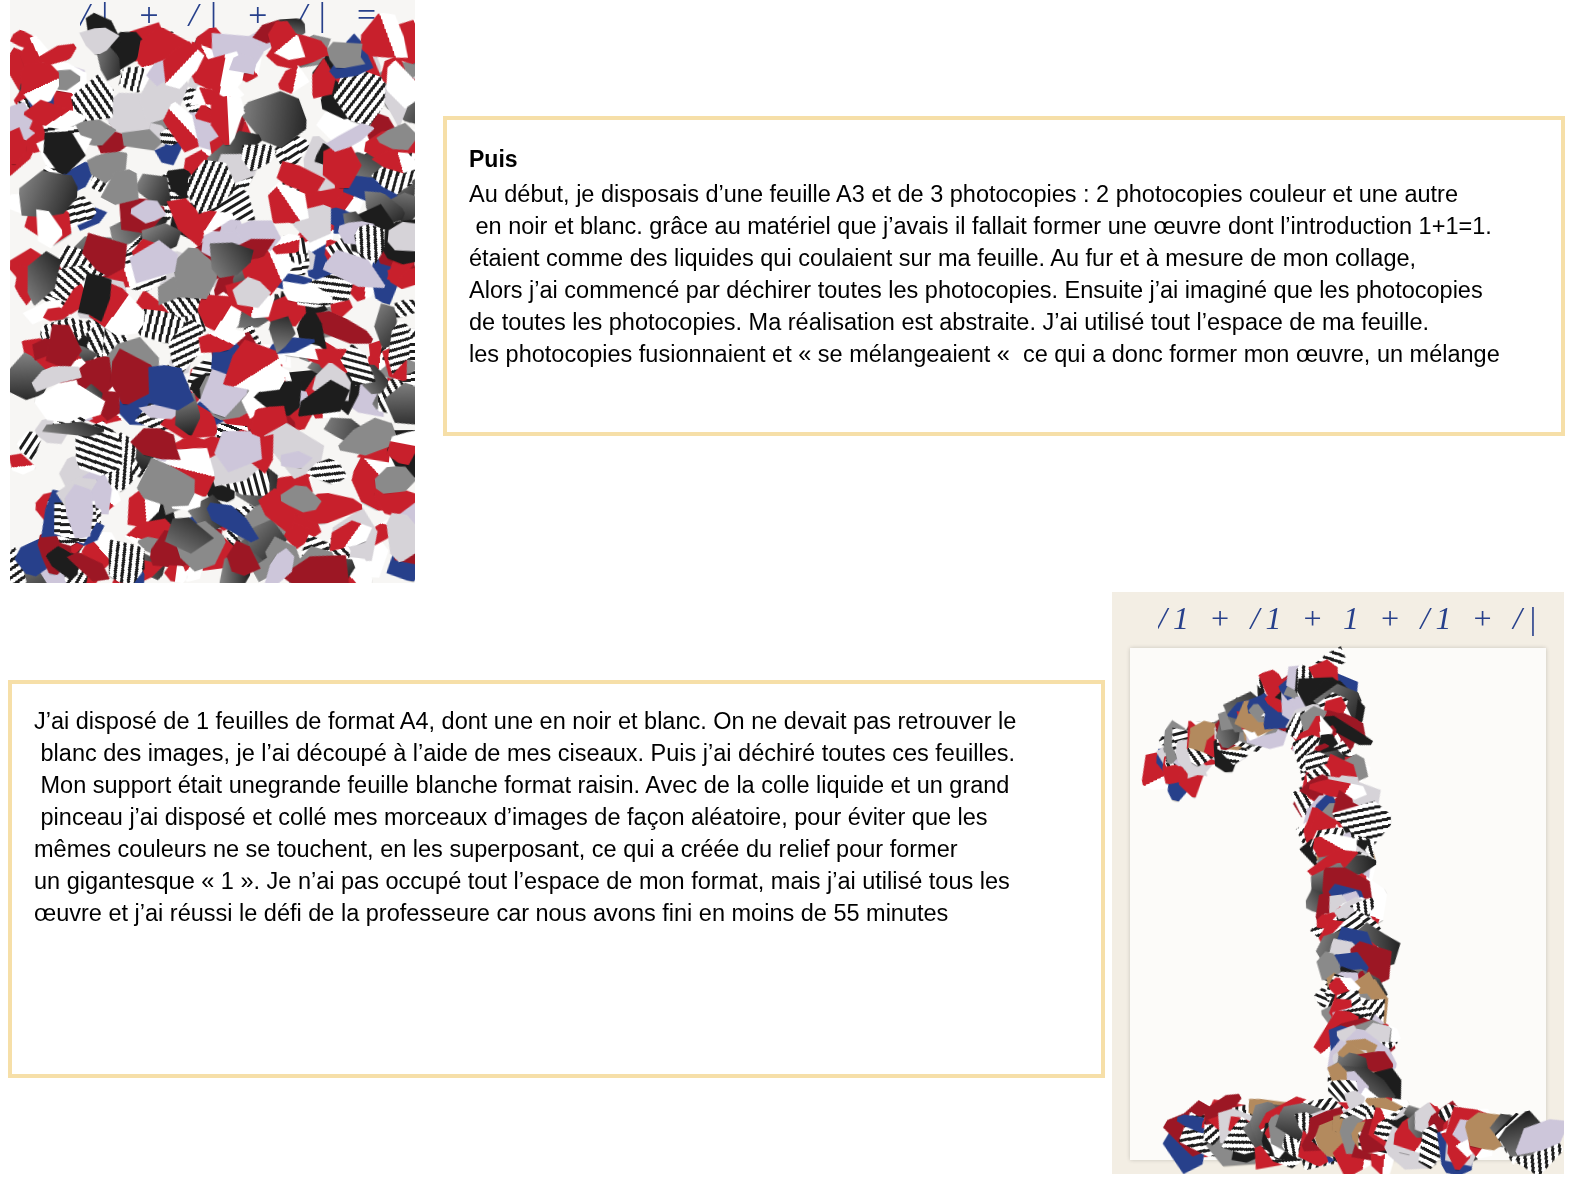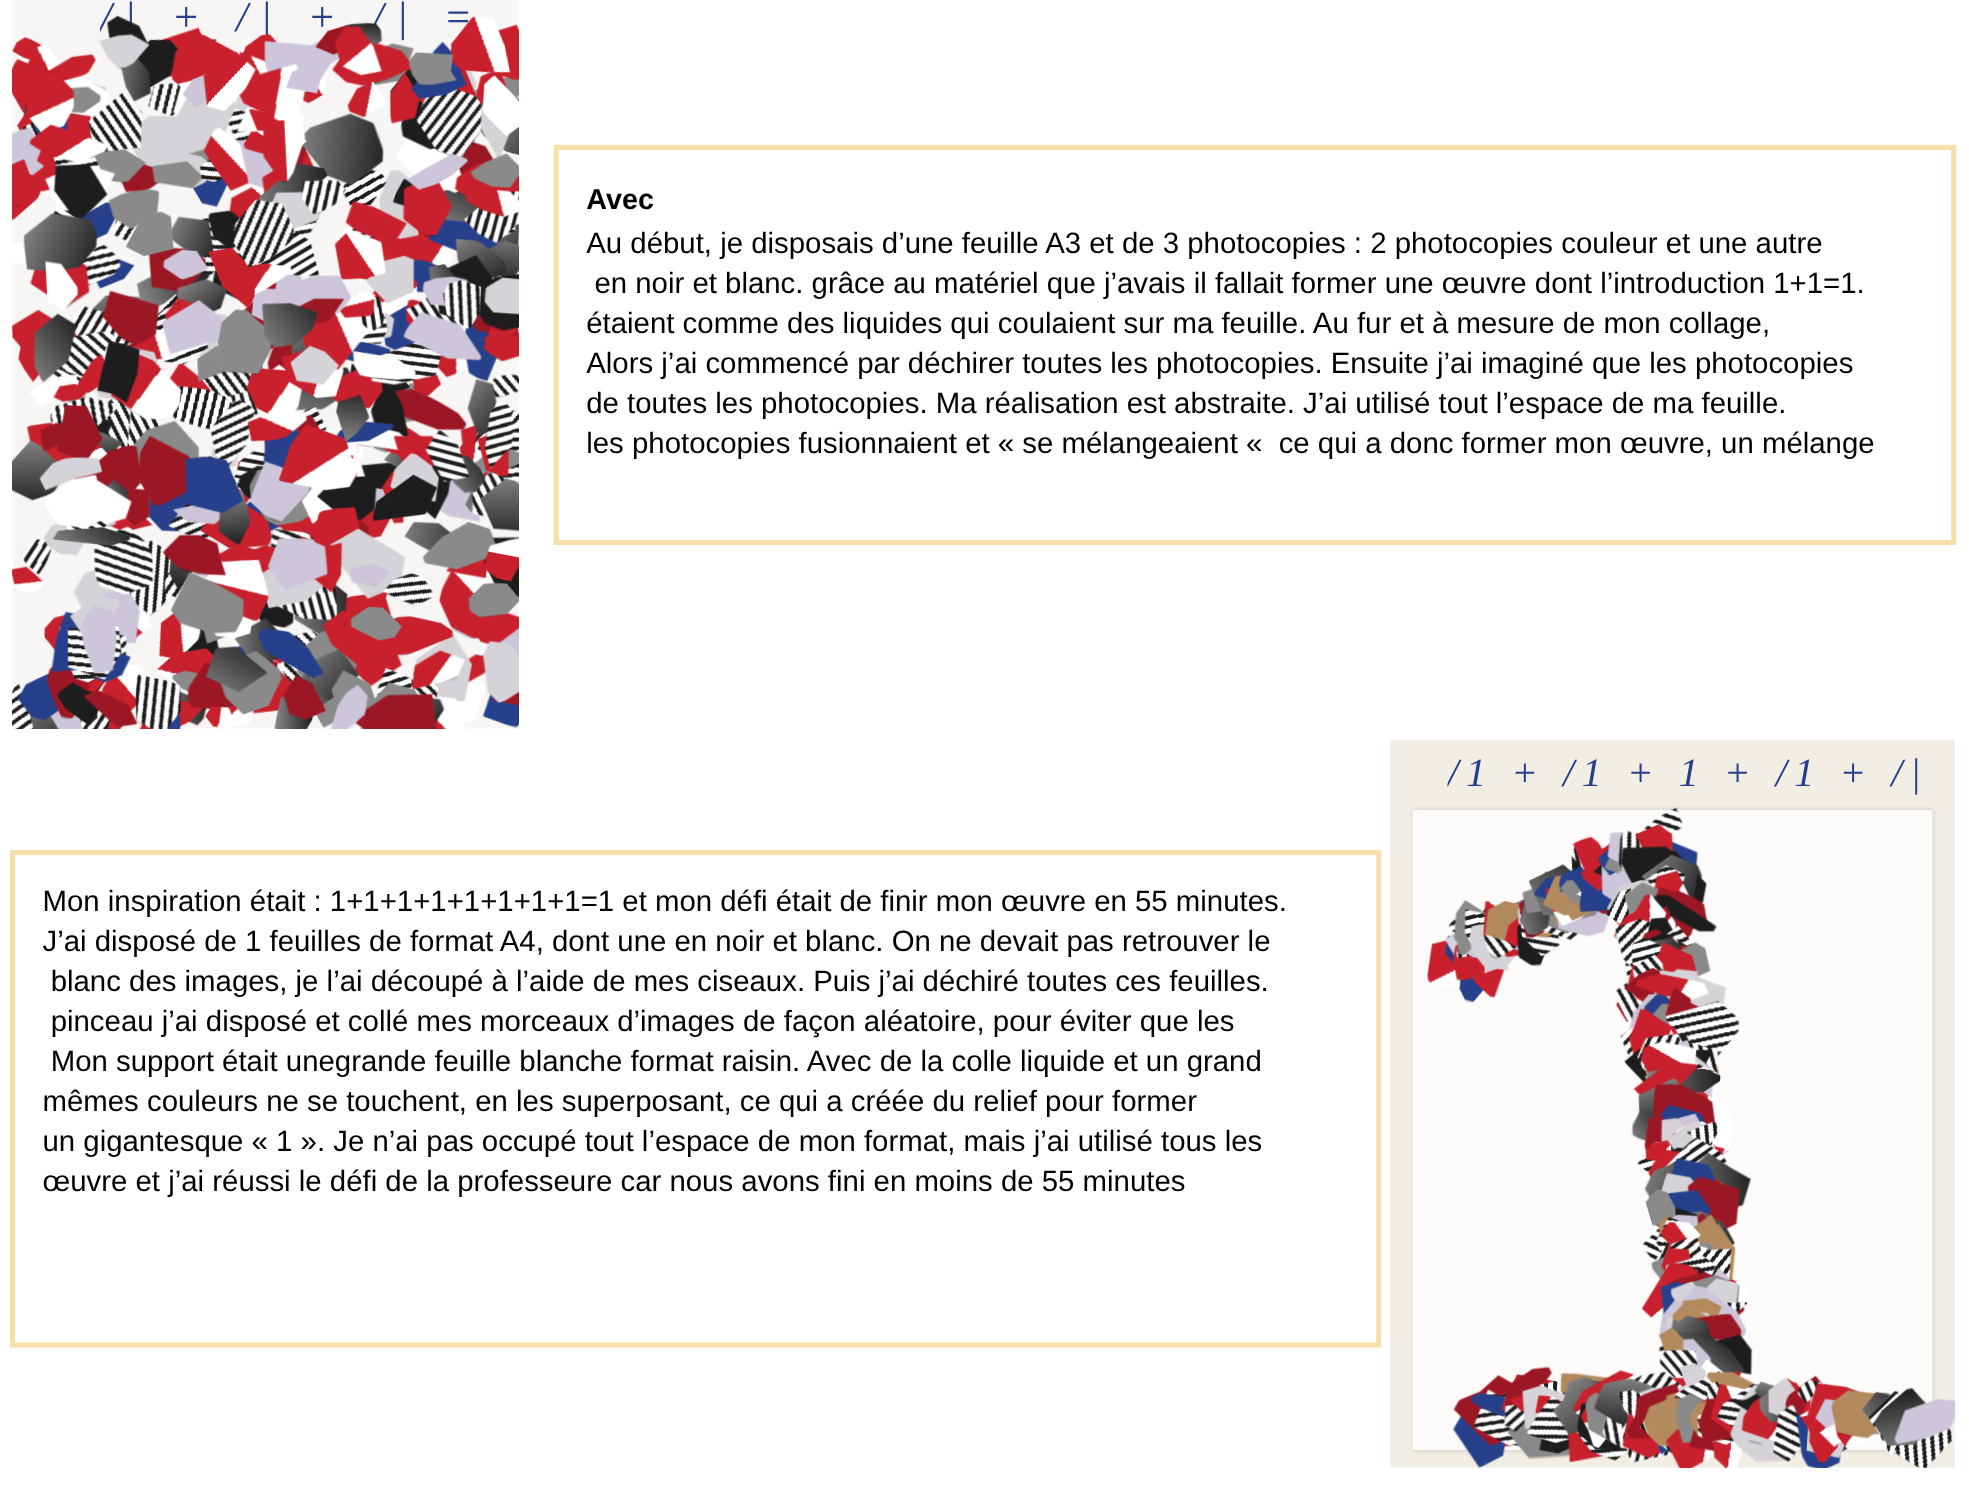--- a/index.html
+++ b/index.html
@@ -587,38 +587,37 @@
       <div class="scrap" style="width: 37.4352px; height: 26.878px; clip-path: polygon(85.3% 41.1%, 89.6% 81.2%, 30.8% 92.3%, 8.5% 58.7%, 10.5% 40.4%, 43.4% 6.7%, 80.4% 6.7%); transform: rotate(-25deg); background: linear-gradient(126deg, rgb(200, 32, 44) 0px, rgb(200, 32, 44) 55%, rgb(255, 255, 255) 55%, rgb(255, 255, 255) 100%); box-shadow: rgba(0, 0, 0, 0.25) 0px 1px 1px; left: 263.875px; top: 66.7286px;"></div>
       <div class="scrap" style="width: 33.0445px; height: 24.8928px; clip-path: polygon(87.7% 58%, 80.4% 95.6%, 36.8% 83.3%, 5.6% 76.1%, 19.6% 26.8%, 43.9% 11%, 75.9% 25.6%); transform: rotate(-0.3deg); background: rgb(205, 198, 218); box-shadow: rgba(0, 0, 0, 0.25) 0px 1px 1px; left: 217.238px; top: 50.6765px;"></div>
       <div class="scrap" style="width: 42.129px; height: 41.5873px; clip-path: polygon(99.2% 64.5%, 62.6% 86.9%, 32.1% 80.9%, 15.2% 46.4%, 33.1% 5.4%, 65.7% 15.2%); transform: rotate(8deg); background: rgb(156, 23, 36); box-shadow: rgba(0, 0, 0, 0.25) 0px 1px 1px; left: 209.601px; top: 539.326px;"></div>
       <div class="scrap" style="width: 46.8092px; height: 26.7415px; clip-path: polygon(89.6% 42.2%, 77.3% 101.9%, 11.8% 97.5%, -3.7% 59.7%, 34.3% -3.7%, 61.5% 15.5%); transform: rotate(-31.8deg); background: rgb(200, 32, 44); box-shadow: rgba(0, 0, 0, 0.25) 0px 1px 1px; left: 235.681px; top: 403.648px;"></div>
       <div class="scrap" style="width: 65.9856px; height: 22.5495px; clip-path: polygon(91.7% 60.5%, 83.9% 93.8%, 16.5% 102.9%, -9.6% 49.9%, 29.6% -0.8%, 59.7% 14%); transform: rotate(31.6deg); background: rgb(39, 64, 139); box-shadow: rgba(0, 0, 0, 0.25) 0px 1px 1px; left: 193.537px; top: 511.389px;"></div>
       <div class="scrap" style="width: 33.8267px; height: 36.6999px; clip-path: polygon(96.9% 50.3%, 93.9% 94.6%, 30.3% 88.5%, -12.7% 38.4%, 22.3% 7.8%, 70.9% -0.9%); transform: rotate(27.4deg); background: repeating-linear-gradient(60deg, rgb(29, 29, 29) 0px, rgb(29, 29, 29) 3px, rgb(255, 255, 255) 3px, rgb(255, 255, 255) 7px); box-shadow: rgba(0, 0, 0, 0.25) 0px 1px 1px; left: 343.061px; top: 223.907px;"></div>
     </div>
 </div>
 
 <div class="textbox" id="textbox-assia">
-  <div class="author">Avec</div>
+  <div class="author">Puis</div>
   <div class="body-text">
     <p>Au début, je disposais d’une feuille A3 et de 3 photocopies : 2 photocopies couleur et une autre</p>
     <p> en noir et blanc. grâce au matériel que j’avais il fallait former une œuvre dont l’introduction 1+1=1.</p>
     <p>étaient comme des liquides qui coulaient sur ma feuille. Au fur et à mesure de mon collage,</p>
     <p>Alors j’ai commencé par déchirer toutes les photocopies. Ensuite j’ai imaginé que les photocopies</p>
     <p>de toutes les photocopies. Ma réalisation est abstraite. J’ai utilisé tout l’espace de ma feuille.</p>
     <p>les photocopies fusionnaient et « se mélangeaient «  ce qui a donc former mon œuvre, un mélange</p>
   </div>
 </div>
 
 <div class="textbox" id="textbox-estee">
   <div class="body-text">
-    <p>Mon inspiration était : 1+1+1+1+1+1+1+1=1 et mon défi était de finir mon œuvre en 55 minutes.</p>
     <p>J’ai disposé de 1 feuilles de format A4, dont une en noir et blanc. On ne devait pas retrouver le</p>
     <p> blanc des images, je l’ai découpé à l’aide de mes ciseaux. Puis j’ai déchiré toutes ces feuilles.</p>
+    <p> Mon support était unegrande feuille blanche format raisin. Avec de la colle liquide et un grand</p>
     <p> pinceau j’ai disposé et collé mes morceaux d’images de façon aléatoire, pour éviter que les</p>
-    <p> Mon support était unegrande feuille blanche format raisin. Avec de la colle liquide et un grand</p>
     <p>mêmes couleurs ne se touchent, en les superposant, ce qui a créée du relief pour former</p>
     <p>un gigantesque « 1 ». Je n’ai pas occupé tout l’espace de mon format, mais j’ai utilisé tous les</p>
     <p>œuvre et j’ai réussi le défi de la professeure car nous avons fini en moins de 55 minutes</p>
   </div>
 </div>
 
 <div class="artwork" id="artwork-estee">
   <div class="handwriting">/1 + /1 + 1 + /1 + /| = ′1</div>
   <div class="inner-sheet">
     <div id="scraps-estee">

